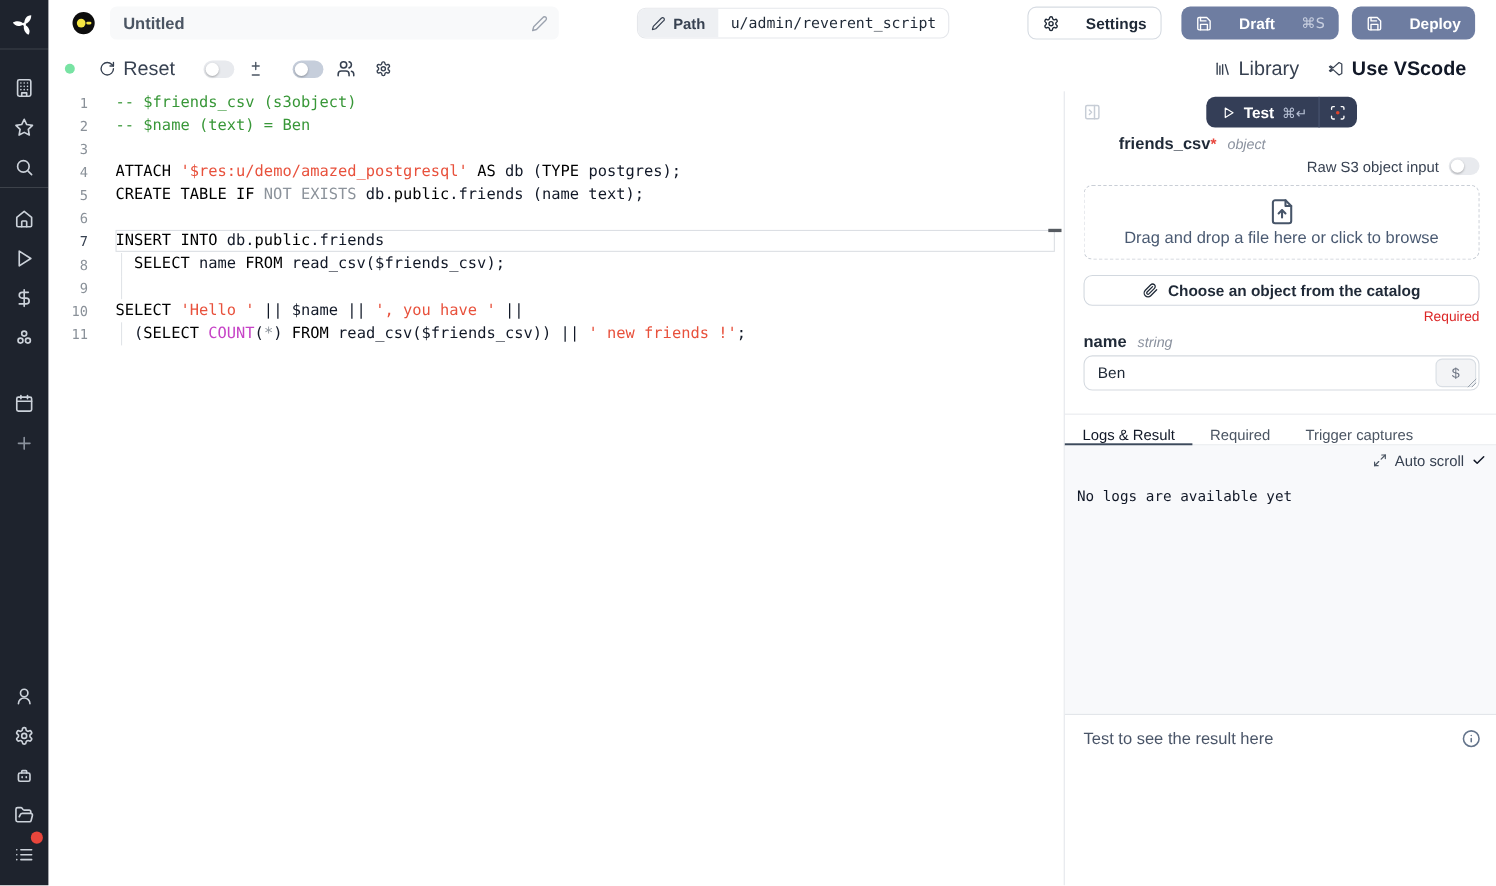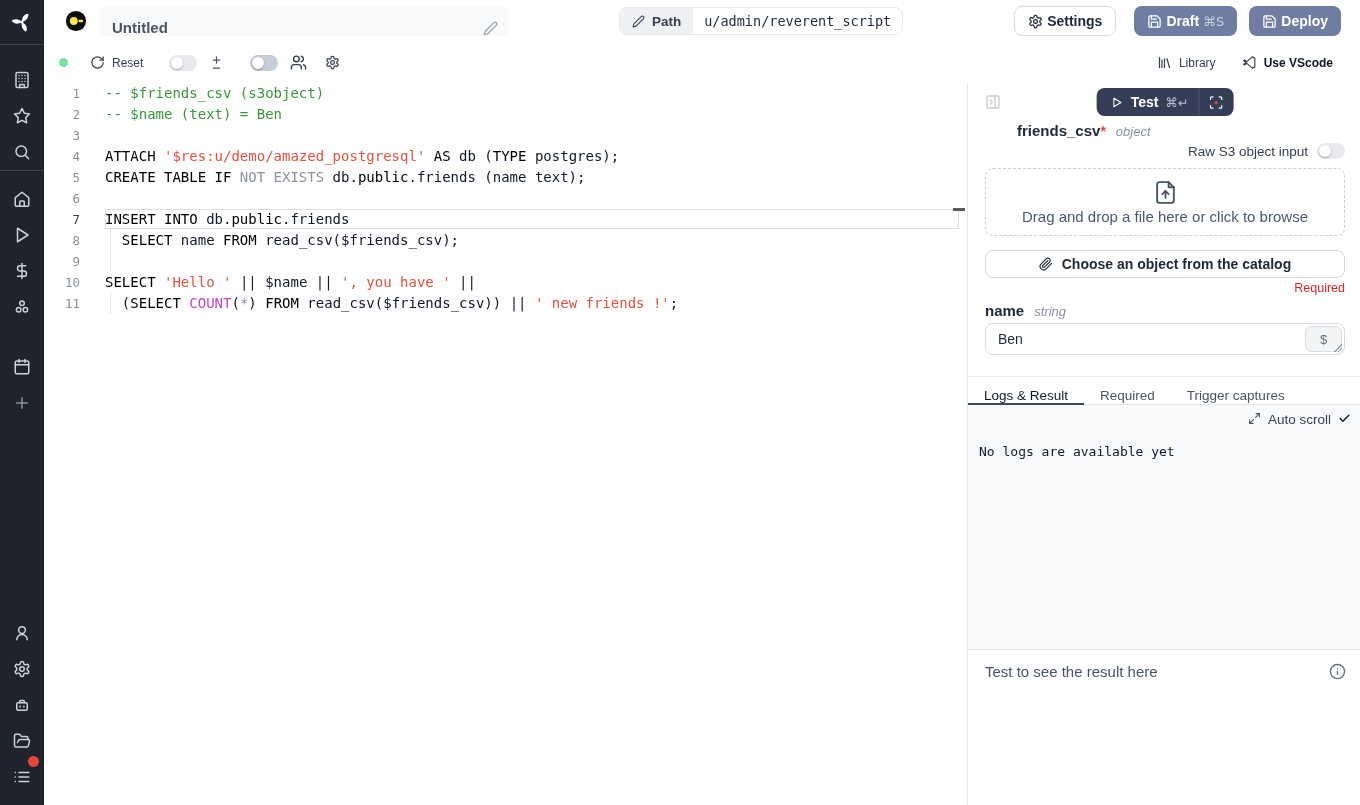--- a/index.html
+++ b/index.html
@@ -16,44 +16,44 @@
   .sb-icon.dim { color:#8a919c; }
   .sb-badge { position:absolute; top:-3px; right:5px; width:11px; height:11px; border-radius:50%; background:#e8463c; }
   .sb-spacer { flex:1; }
   .sb-bottom { margin-bottom:10px; }
 
   
   #main { flex:1; display:flex; flex-direction:column; min-width:0; }
 
   #topbar { height:42px; display:flex; align-items:center; padding:0 19px 0 21px; }
   .lang-icon { width:22px; height:22px; flex:0 0 22px; }
-  .title-box { margin-left:13px; width:408px; height:30px; background:#f8f9fa; border-radius:6px; display:flex; align-items:flex-end; padding:0 10px 0 12px; }
+  .title-box { margin-left:13px; width:408px; height:30px; background:#f8f9fa; border-radius:6px; display:flex; align-items:center; padding:0 10px 0 12px; }
   .title-box input { flex:1; border:none; background:transparent; outline:none; font:600 15px "Liberation Sans", sans-serif; color:#4b5563; }
   .icn { color:#9ca3af; }
   .icn svg { width:15px; height:15px; }
   .spacer { flex:1; }
 
   .path-group { display:flex; height:28px; border:1px solid #e5e7eb; border-radius:8px; overflow:hidden; cursor:pointer; background:#fff; }
   .path-left { display:flex; align-items:center; gap:7px; background:#eef0f3; padding:0 12px; font-weight:600; font-size:13.5px; color:#374151; }
   .path-left svg { width:13px; height:13px; }
   .path-value { display:flex; align-items:center; padding:0 11px; font:13.5px "DejaVu Sans Mono", monospace; color:#1f2937; }
 
-  .btn { display:inline-flex; align-items:center; gap:4px; height:30px; padding:0 13px; border-radius:8px; border:1px solid transparent; font:600 14px "Liberation Sans", sans-serif; cursor:pointer; background:#fff; }
+  .btn { display:inline-flex; align-items:center; gap:24px; height:30px; padding:0 13px; border-radius:8px; border:1px solid transparent; font:600 14px "Liberation Sans", sans-serif; cursor:pointer; background:#fff; }
   .btn svg { width:15px; height:15px; }
   .btn-light { border-color:#d6dbe2; color:#1f2937; }
   .btn-blue { background:#6e7da1; color:#fff; border:none; }
   .btn-blue .kbd { color:#c9d0e0; font-weight:400; font-size:13px; font-family:"DejaVu Sans", sans-serif; }
   #settings-btn { margin-right:18px; }
   #draft-btn { margin-right:12px; }
 
   #toolbar { height:41px; display:flex; align-items:center; padding:0 27px 0 15px; }
   .dot-green { width:9px; height:9px; border-radius:50%; background:#78e3a3; }
   .tb-item { display:flex; align-items:center; gap:7px; color:#374151; cursor:pointer; }
   .tb-item svg { width:15px; height:15px; }
-  .tb-label { font-size:12px; }
+  .tb-label { font-size:18px; }
   .tgl { width:28px; height:16px; border-radius:8px; background:#e8eaee; position:relative; cursor:pointer; flex:0 0 28px; }
   .tgl::after { content:""; position:absolute; left:2px; top:2px; width:12px; height:12px; border-radius:50%; background:#fff; box-shadow:0 1px 2px rgba(0,0,0,.3); }
   .tgl.dark { background:#c6cedb; }
   .ml22 { margin-left:22px; } .ml12 { margin-left:12px; } .ml18 { margin-left:18px; } .ml26 { margin-left:26px; }
   .strong { font-weight:700; color:#111827; }
 
   
   #content { flex:1; display:flex; min-height:0; }
 
   

